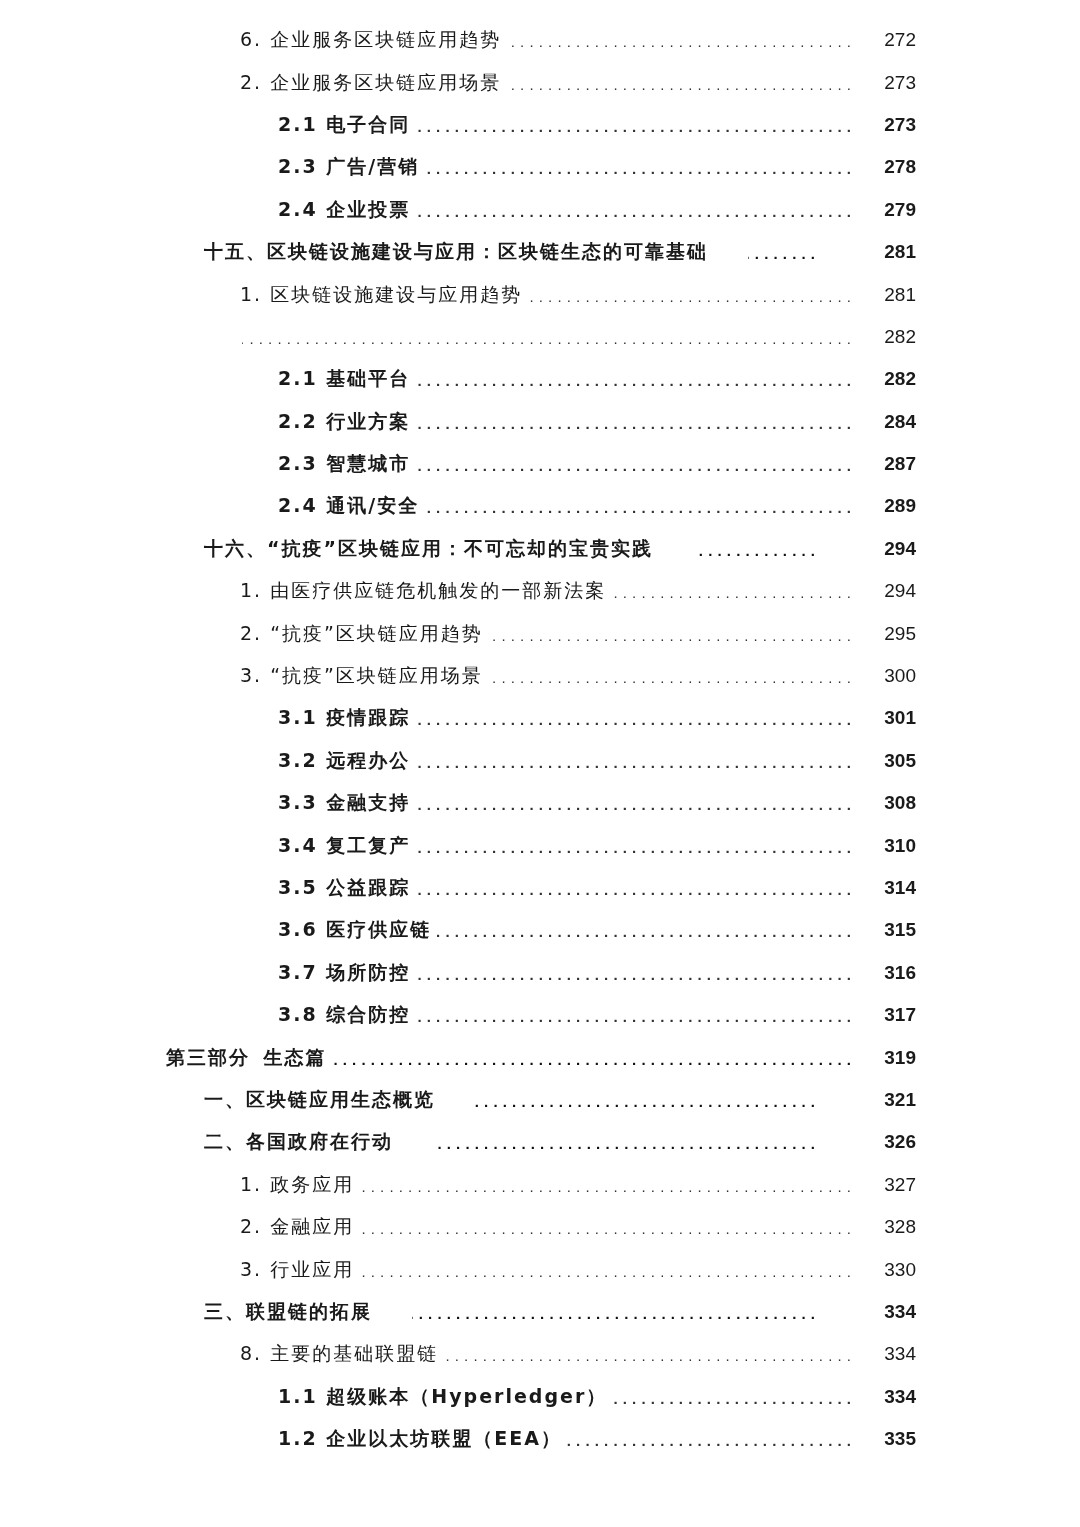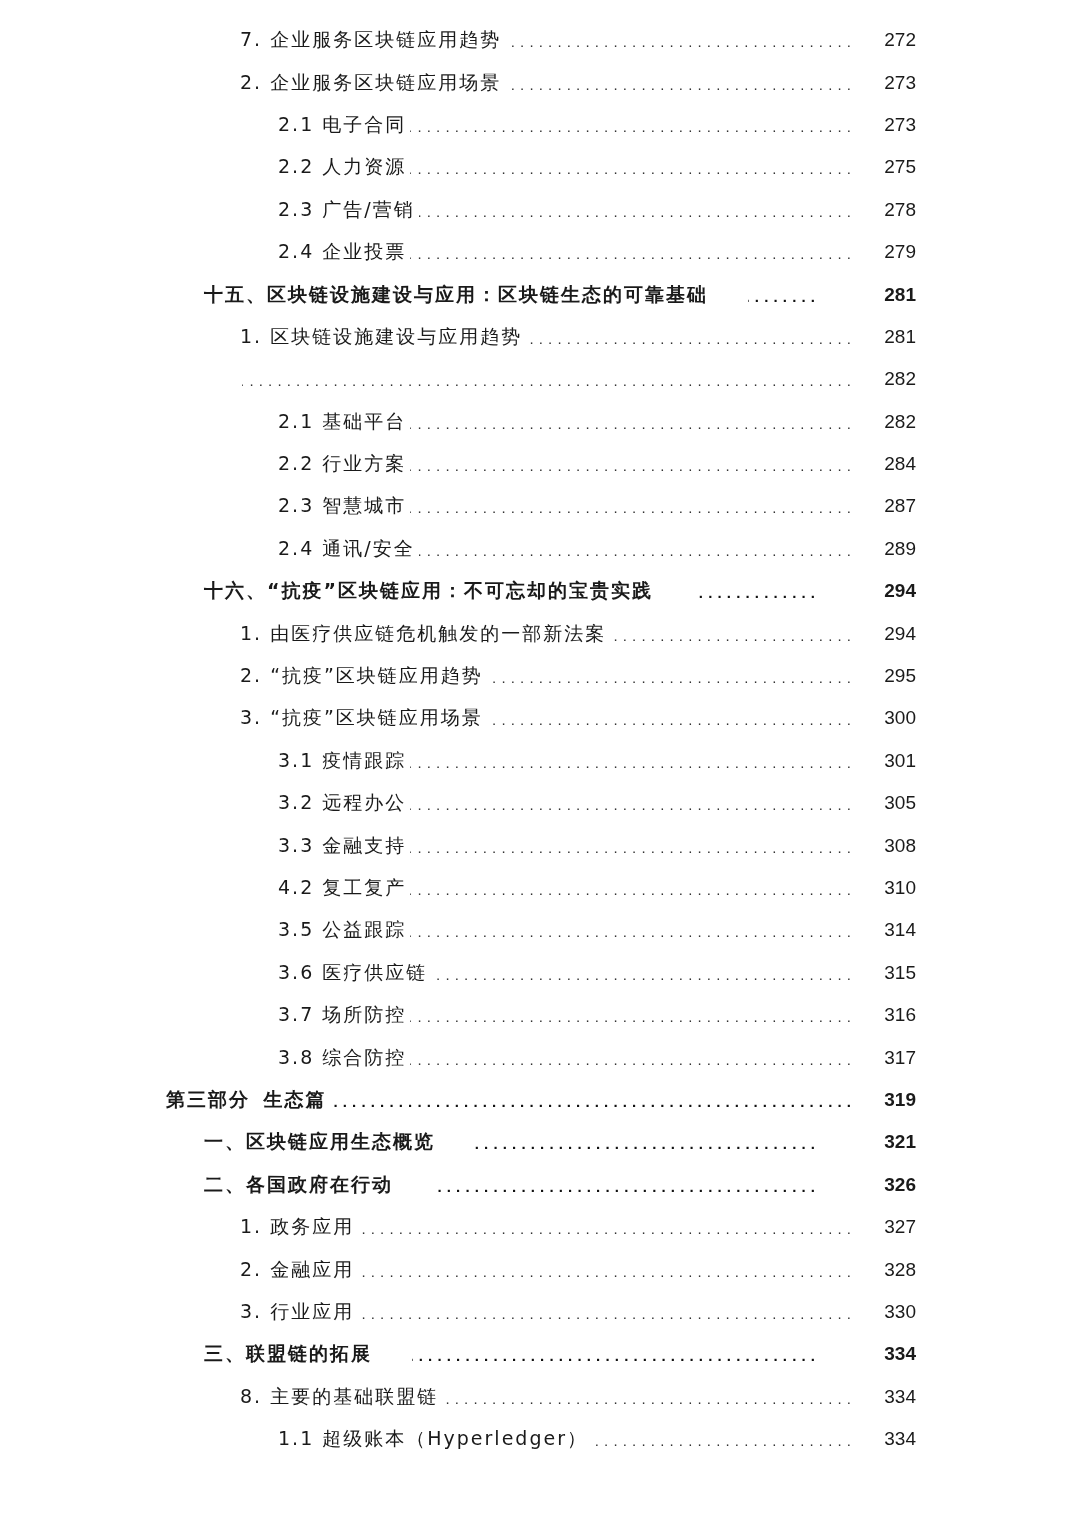--- a/index.html
+++ b/index.html
@@ -59,54 +59,49 @@
       letter-spacing: 0;
       font-size: 19px;
       width: 34px;
       text-align: right;
       margin-right: 164px;
       margin-left: 27px;
     }
     .lvl-0 { padding-left: 166px; }
     .lvl-1 { padding-left: 204px; gap: 36px; }
     .lvl-2 { padding-left: 240px; }
-    .lvl-3 { padding-left: 278px; }
+    .lvl-3 { padding-left: 278px; font-weight: bold; }
     .bold .text, .bold .page {
       font-weight: bold;
     }
     .bold .leader::before {
       font-weight: bold;
       color: #111;
     }
   </style>
 </head>
 <body>
 
 <div class="toc">
   <div class="row lvl-2">
-      <span class="text">7. 企业服务区块链应用趋势</span>
+      <span class="text">6. 企业服务区块链应用趋势</span>
       <span class="leader"></span>
       <span class="page">272</span>
     </div>
   <div class="row lvl-2">
       <span class="text">2. 企业服务区块链应用场景</span>
       <span class="leader"></span>
       <span class="page">273</span>
     </div>
   <div class="row lvl-3">
       <span class="text">2.1 电子合同</span>
       <span class="leader"></span>
       <span class="page">273</span>
     </div>
   <div class="row lvl-3">
-      <span class="text">2.2 人力资源</span>
-      <span class="leader"></span>
-      <span class="page">275</span>
-    </div>
-  <div class="row lvl-3">
       <span class="text">2.3 广告/营销</span>
       <span class="leader"></span>
       <span class="page">278</span>
     </div>
   <div class="row lvl-3">
       <span class="text">2.4 企业投票</span>
       <span class="leader"></span>
       <span class="page">279</span>
     </div>
   <div class="row lvl-1 bold">
@@ -172,21 +167,21 @@
       <span class="text">3.2 远程办公</span>
       <span class="leader"></span>
       <span class="page">305</span>
     </div>
   <div class="row lvl-3">
       <span class="text">3.3 金融支持</span>
       <span class="leader"></span>
       <span class="page">308</span>
     </div>
   <div class="row lvl-3">
-      <span class="text">4.2 复工复产</span>
+      <span class="text">3.4 复工复产</span>
       <span class="leader"></span>
       <span class="page">310</span>
     </div>
   <div class="row lvl-3">
       <span class="text">3.5 公益跟踪</span>
       <span class="leader"></span>
       <span class="page">314</span>
     </div>
   <div class="row lvl-3">
       <span class="text">3.6 医疗供应链</span>
@@ -240,14 +235,19 @@
     </div>
   <div class="row lvl-2">
       <span class="text">8. 主要的基础联盟链</span>
       <span class="leader"></span>
       <span class="page">334</span>
     </div>
   <div class="row lvl-3">
       <span class="text">1.1 超级账本（Hyperledger）</span>
       <span class="leader"></span>
       <span class="page">334</span>
+    </div>
+  <div class="row lvl-3">
+      <span class="text">1.2 企业以太坊联盟（EEA）</span>
+      <span class="leader"></span>
+      <span class="page">335</span>
     </div>
 </div>
 
 </body></html>

